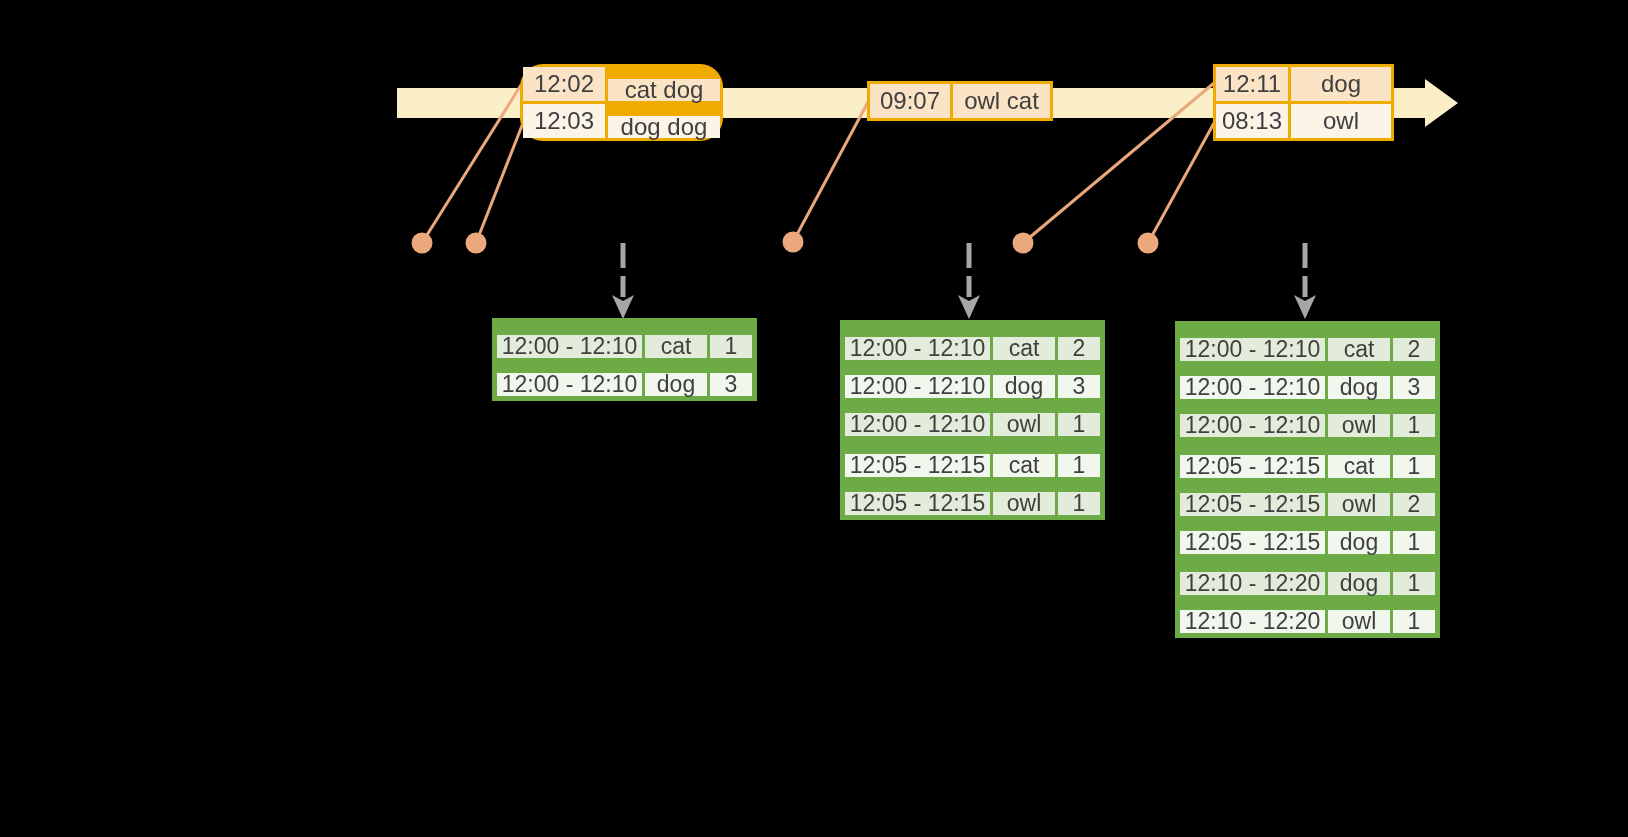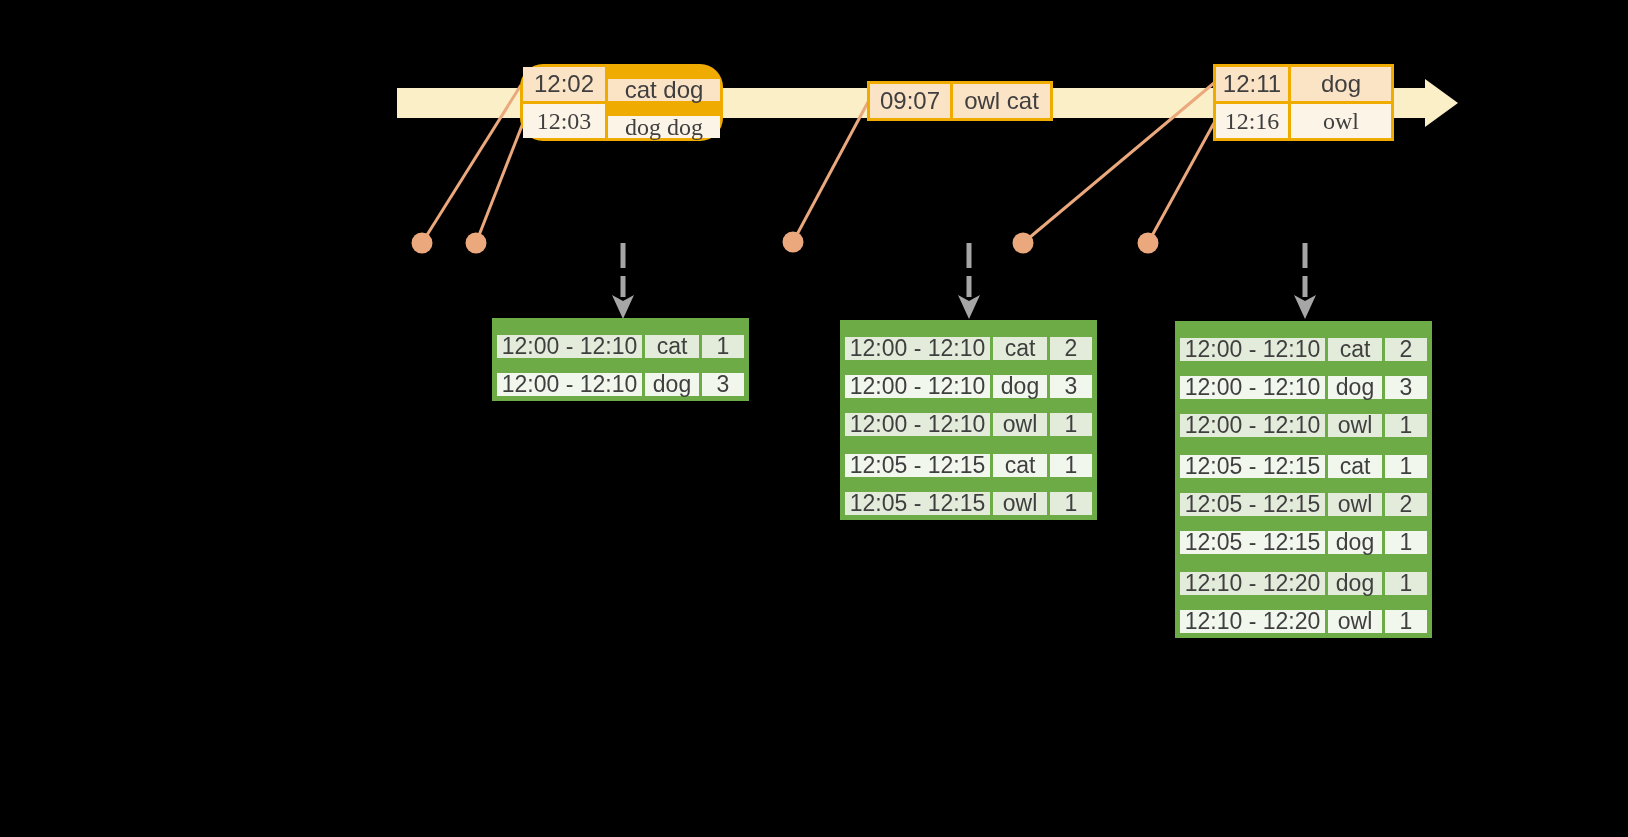--- a/index.html
+++ b/index.html
@@ -13,39 +13,39 @@
   .etable{
     position:absolute;display:flex;flex-direction:column;gap:3px;padding:3px;
     background:var(--event-border,#F0AB00);
   }
   .etable .trow{display:flex;gap:3px;height:34px;}
   .etable .tcell{
     display:flex;align-items:center;justify-content:center;
     font-size:24px;color:var(--text,#3F3F3F);
   }
   .etable .trow.odd  .tcell{background:var(--event-fill-odd,#FBE3C6);}
-  .etable .trow.even .tcell{background:var(--event-fill-even,#FDF4E8);font-family:Liberation Serif, serif;}
+  .etable .trow.even .tcell{background:var(--event-fill-even,#FDF4E8);}
   #et0 .tcell:nth-child(1){width:82px;}  #et0 .tcell:nth-child(2){width:112px;margin-top:12px;}
   #et1 .tcell:nth-child(1){width:80px;}  #et1 .tcell:nth-child(2){width:97px;}
   #et2 .tcell:nth-child(1){width:72px;}  #et2 .tcell:nth-child(2){width:100px;}
 
   
   .rtable{
     position:absolute;display:flex;flex-direction:column;padding:5px;
     background:var(--result-border,#6CAB46);
   }
   .rtable .trow{display:flex;gap:3px;height:35px;margin-top:3px;}
   .rtable .trow:first-child{margin-top:0;}
   .rtable .trow.group-break{margin-top:6px;}
   .rtable .tcell{
     display:flex;align-items:center;justify-content:center;
     font-size:23px;color:var(--text,#3F3F3F);margin-top:12px;
   }
   .rtable .tcell:nth-child(1){width:145px;}
-  .rtable .tcell:nth-child(2){width:54px;}
+  .rtable .tcell:nth-child(2){width:62px;}
   .rtable .tcell:nth-child(3){width:42px;}
   .rtable .trow.odd  .tcell{background:var(--result-fill-odd,#E3ECDA);}
   .rtable .trow.even .tcell{background:var(--result-fill-even,#F2F7EE);}
 </style>
 </head>
 <body>
 
 <div class="canvas">
 
   <svg class="layer" width="1628" height="837" viewBox="0 0 1628 837">
@@ -100,21 +100,21 @@
         <div class="tcell">09:07</div>
         <div class="tcell">owl cat</div>
       </div>
     </div>
   <div id="et2" class="etable" style="left:1213px;top:64px;">
       <div class="trow odd">
         <div class="tcell">12:11</div>
         <div class="tcell">dog</div>
       </div>
       <div class="trow even">
-        <div class="tcell">12:16</div>
+        <div class="tcell">08:13</div>
         <div class="tcell">owl</div>
       </div>
     </div>
 
   <div id="rt0" class="rtable" style="left:492px;top:318px;">
       <div class="trow odd">
         <div class="tcell">12:00 - 12:10</div>
         <div class="tcell">cat</div>
         <div class="tcell">1</div>
       </div>

